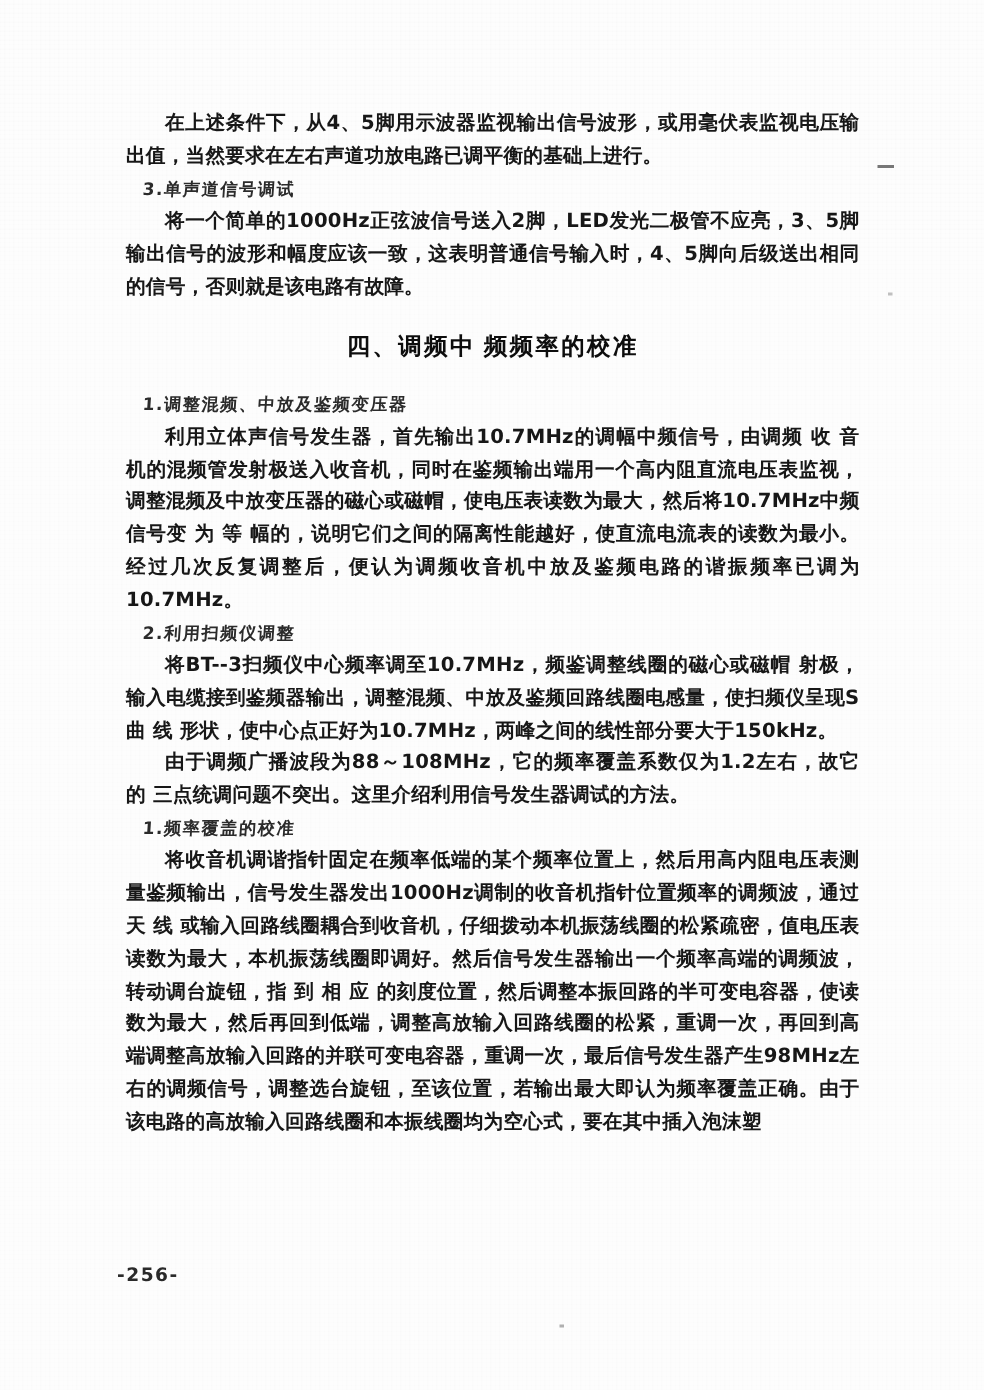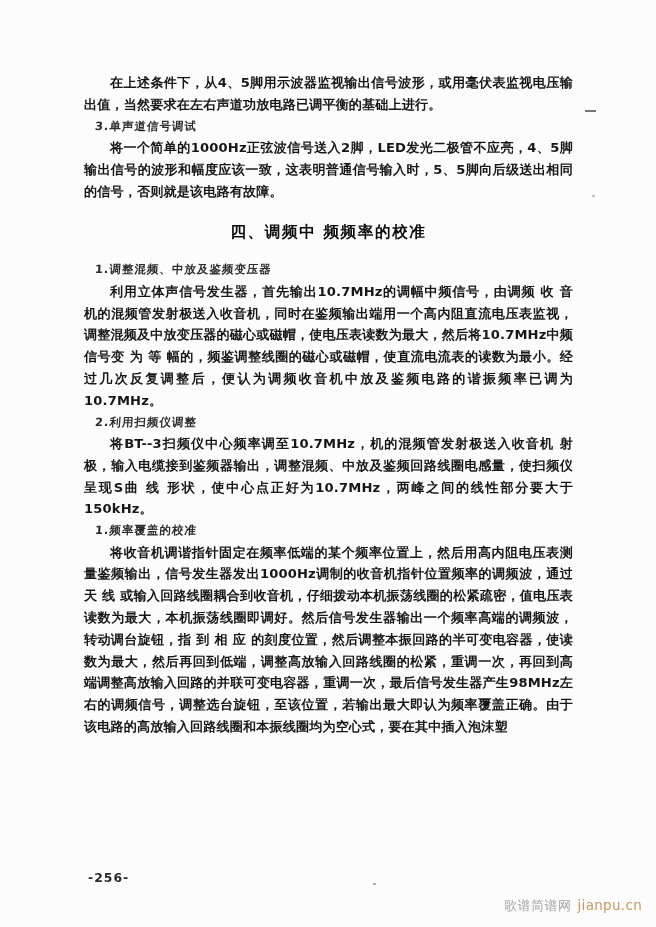--- a/index.html
+++ b/index.html
@@ -67,34 +67,34 @@
   
   .section-heading {
     margin: 0;
     font-size: 15.6px;
     line-height: 22px;
     font-weight: 800;
     text-align: center;
     letter-spacing: 1.6px;
     text-indent: 0;
     color: #0d0d0d;
+    font-family: Liberation Serif, serif;
   }
 
   .sp-before { margin-top: 19px; }
   .sp-after  { margin-bottom: 16px; }
 
   #folio {
     position: absolute;
-    left: 88px;
+    left: 78px;
     top: 842px;
     font-size: 12.4px;
     font-weight: 800;
     letter-spacing: 1px;
     color: #2a2a2a;
-    margin-top: 28px;
   }
 
   #watermark {
     position: absolute;
     right: 14px;
     bottom: 12px;
     display: flex;
     align-items: baseline;
     gap: 6px;
     opacity: .92;
@@ -129,40 +129,37 @@
 
   <div id="textcol">
 
     <p class="para">在上述条件下，从4、5脚用示波器监视输出信号波形，或用毫伏表监视电压输出值，当然要求在左右声道功放电路已调平衡的基础上进行。</p>
 
 
 
 
     <p class="subhead">3.单声道信号调试</p>
 
-    <p class="para">将一个简单的1000Hz正弦波信号送入2脚，LED发光二极管不应亮，4、5脚输出信号的波形和幅度应该一致，这表明普通信号输入时，5、5脚向后级送出相同的信号，否则就是该电路有故障。</p>
+    <p class="para">将一个简单的1000Hz正弦波信号送入2脚，LED发光二极管不应亮，3、5脚输出信号的波形和幅度应该一致，这表明普通信号输入时，4、5脚向后级送出相同的信号，否则就是该电路有故障。</p>
 
     <p class="section-heading sp-before sp-after">四、调频中 频频率的校准</p>
 
     <p class="subhead">1.调整混频、中放及鉴频变压器</p>
 
-    <p class="para">利用立体声信号发生器，首先输出10.7MHz的调幅中频信号，由调频 收 音 机的混频管发射极送入收音机，同时在鉴频输出端用一个高内阻直流电压表监视，调整混频及中放变压器的磁心或磁帽，使电压表读数为最大，然后将10.7MHz中频信号变 为 等 幅的，频鉴调整线圈的磁心或磁帽，使直流电流表的读数为最小。经过几次反复调整后，便认为调频收音机中放及鉴频电路的谐振频率已调为10.7MHz。</p>
+    <p class="para">利用立体声信号发生器，首先输出10.7MHz的调幅中频信号，由调频 收 音 机的混频管发射极送入收音机，同时在鉴频输出端用一个高内阻直流电压表监视，调整混频及中放变压器的磁心或磁帽，使电压表读数为最大，然后将10.7MHz中频信号变 为 等 幅的，说明它们之间的隔离性能越好，使直流电流表的读数为最小。经过几次反复调整后，便认为调频收音机中放及鉴频电路的谐振频率已调为10.7MHz。</p>
 
     <p class="subhead">2.利用扫频仪调整</p>
 
-    <p class="para">将BT--3扫频仪中心频率调至10.7MHz，机的混频管发射极送入收音机 射极，输入电缆接到鉴频器输出，调整混频、中放及鉴频回路线圈电感量，使扫频仪呈现S曲 线 形状，使中心点正好为10.7MHz，两峰之间的线性部分要大于150kHz。</p>
+    <p class="para">将BT--3扫频仪中心频率调至10.7MHz，频鉴调整线圈的磁心或磁帽 射极，输入电缆接到鉴频器输出，调整混频、中放及鉴频回路线圈电感量，使扫频仪呈现S曲 线 形状，使中心点正好为10.7MHz，两峰之间的线性部分要大于150kHz。</p>
 
 
+    <p class="para">由于调频广播波段为88～108MHz，它的频率覆盖系数仅为1.2左右，故它 的 三点统调问题不突出。这里介绍利用信号发生器调试的方法。</p>
 
     <p class="subhead">1.频率覆盖的校准</p>
 
     <p class="para">将收音机调谐指针固定在频率低端的某个频率位置上，然后用高内阻电压表测量鉴频输出，信号发生器发出1000Hz调制的收音机指针位置频率的调频波，通过 天 线 或输入回路线圈耦合到收音机，仔细拨动本机振荡线圈的松紧疏密，值电压表读数为最大，本机振荡线圈即调好。然后信号发生器输出一个频率高端的调频波，转动调台旋钮，指 到 相 应 的刻度位置，然后调整本振回路的半可变电容器，使读数为最大，然后再回到低端，调整高放输入回路线圈的松紧，重调一次，再回到高端调整高放输入回路的并联可变电容器，重调一次，最后信号发生器产生98MHz左右的调频信号，调整选台旋钮，至该位置，若输出最大即认为频率覆盖正确。由于该电路的高放输入回路线圈和本振线圈均为空心式，要在其中插入泡沫塑</p>
 
   </div>
 
   <div id="folio">-256-</div>
 
-  <div id="watermark">
-    <span class="wm-cn">歌谱简谱网</span>
-    <span class="wm-en">jianpu.cn</span>
-  </div>
 
 </div>
 
 </body></html>

